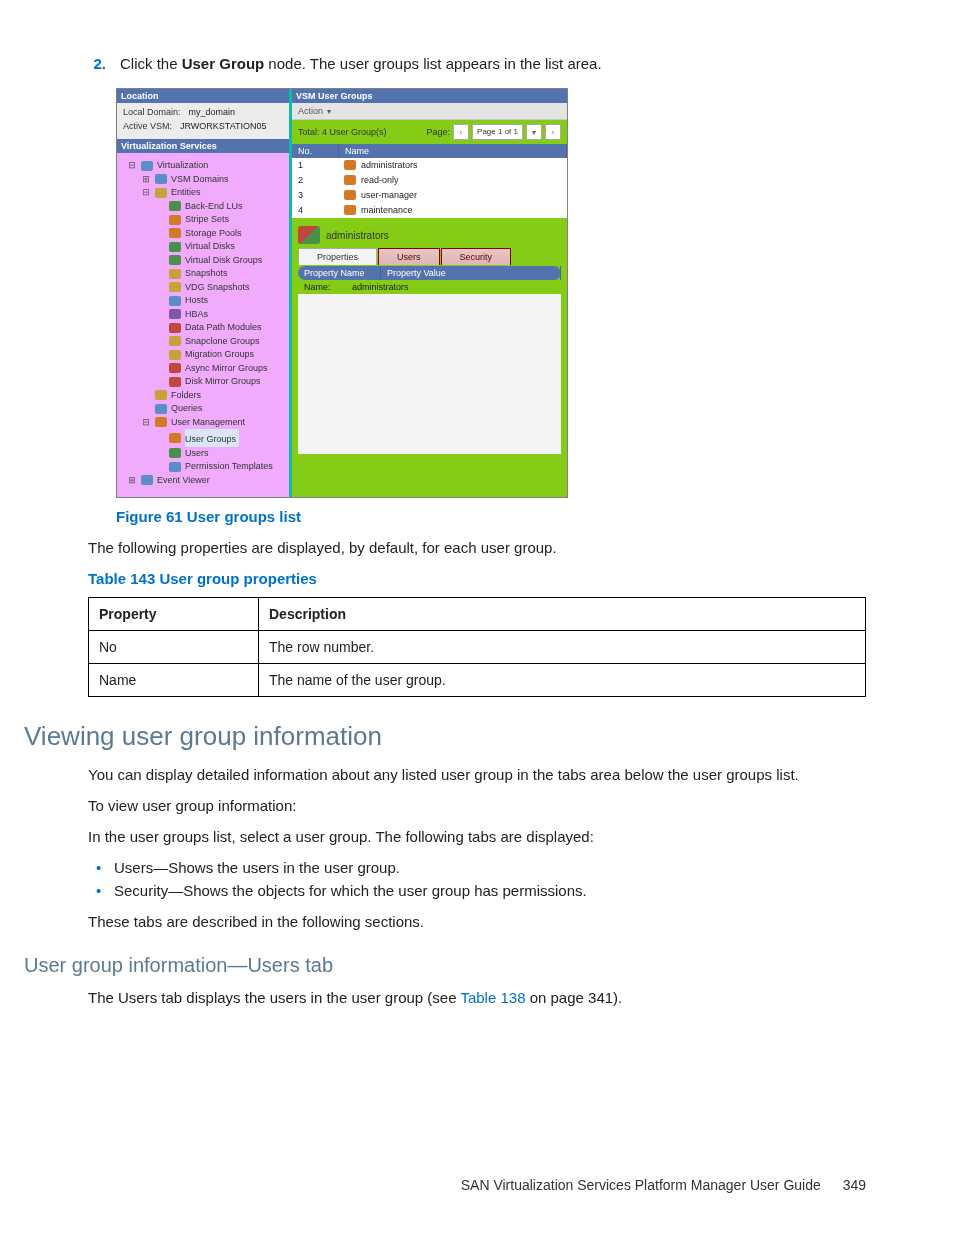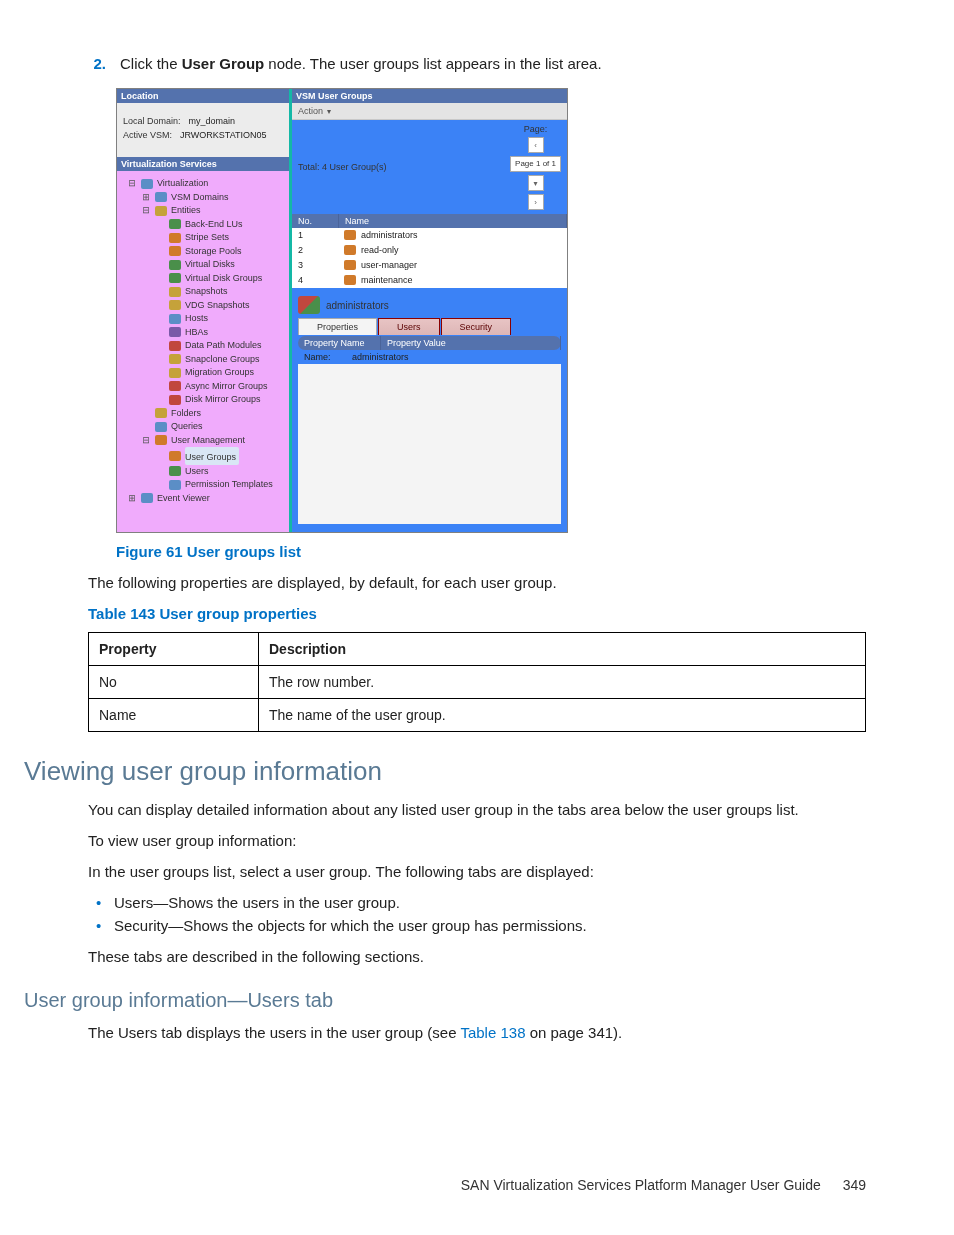--- a/index.html
+++ b/index.html
@@ -27,44 +27,44 @@
   ul.bul { list-style:none; padding:0; margin:0 0 14px 0; }
   ul.bul li { position:relative; padding-left:26px; margin:0 0 6px 0; }
   ul.bul li::before { content:"\2022"; position:absolute; left:8px; color:#0072c6; font-size:15px; }
   a.xlink { color:#0072c6; text-decoration:none; }
   .footer { position:absolute; bottom:42px; right:88px; font-size:14px; color:#333; }
   .footer .pg { margin-left:18px;margin-top:25px; }
 
   
   .shot { width:450px; border:1px solid #808080; background:#ececec; font-family:Verdana, sans-serif; font-size:9px; color:#222; }
   .panehead { background:#5472ad; color:#fff; font-weight:700; padding:2px 4px; font-size:9px; }
-  .locbox { padding:13px 6px; background:#ececec; }
+  .locbox { padding:4px 6px; background:#ececec; }
   .locrow { display:flex; gap:8px; margin-bottom:4px; }
   .locrow .lab { color:#333; }
   .treehead { background:#5472ad; color:#fff; font-weight:700; padding:2px 4px; font-size:9px; }
   .shot-cols { display:flex; }
   .shot-left { width:172px; border-right:3px solid #14b8a6; background:#f0abfc; }
-  .shot-right { flex:1; background:#3b82f6; }
+  .shot-right { flex:1; background:#84cc16; }
   .tree { padding:6px 4px 10px 6px; line-height:1.5; color:#333; }
   .tree .node { display:flex; align-items:center; gap:4px; white-space:nowrap; }
   .tree .lv1 { padding-left:4px; }
   .tree .lv2 { padding-left:18px; }
   .tree .lv3 { padding-left:32px; }
   .tree .sel { background:#d9e6f5; border-radius:2px; padding:4px 3px 0 0; }
   .twist { width:10px; display:inline-flex; justify-content:center; font-size:9px; color:#555; }
   .ico { width:12px; height:10px; display:inline-block; background:#5b8ec6; border-radius:2px; }
   .ico.red { background:#c1473e; }
   .ico.grn { background:#4a8f4a; }
   .ico.yel { background:#c5a23a; }
   .ico.org { background:#d07a2a; }
   .ico.ppl { background:#7a5aa8; }
   .actionbar { background:#e4e4e4; padding:3px 6px; border-bottom:1px solid #c8c8c8; color:#555; display:flex; align-items:center; gap:4px; }
   .actionbar .dd { font-size:8px; }
   .totalbar { display:flex; justify-content:space-between; align-items:center; padding:4px 6px; font-size:9px; color:#333; }
-  .pager { display:flex; align-items:center; gap:3px;flex-direction:column; }
+  .pager { display:flex; align-items:center; gap:3px; }
   .pbtn { border:1px solid #aaa; background:#fff; width:14px; height:14px; display:inline-flex; align-items:center; justify-content:center; font-size:8px; color:#666; }
   .pfield { border:1px solid #aaa; background:#fff; padding:0 4px; height:14px; line-height:14px; font-size:8px; }
   .gridhead { background:#5472ad; color:#fff; display:flex; font-size:9px; }
   .gridhead .gc { padding:2px 6px; border-right:1px solid #4a649a; }
   .gc-no { width:34px; }
   .gc-name { flex:1; }
   .gridbody { background:#fff; }
   .grow { display:flex; font-size:9px; border-bottom:1px dotted transparent; }
   .grow .gc { padding:2px 6px; }
   .grow .nm { display:flex; align-items:center; gap:5px; }

